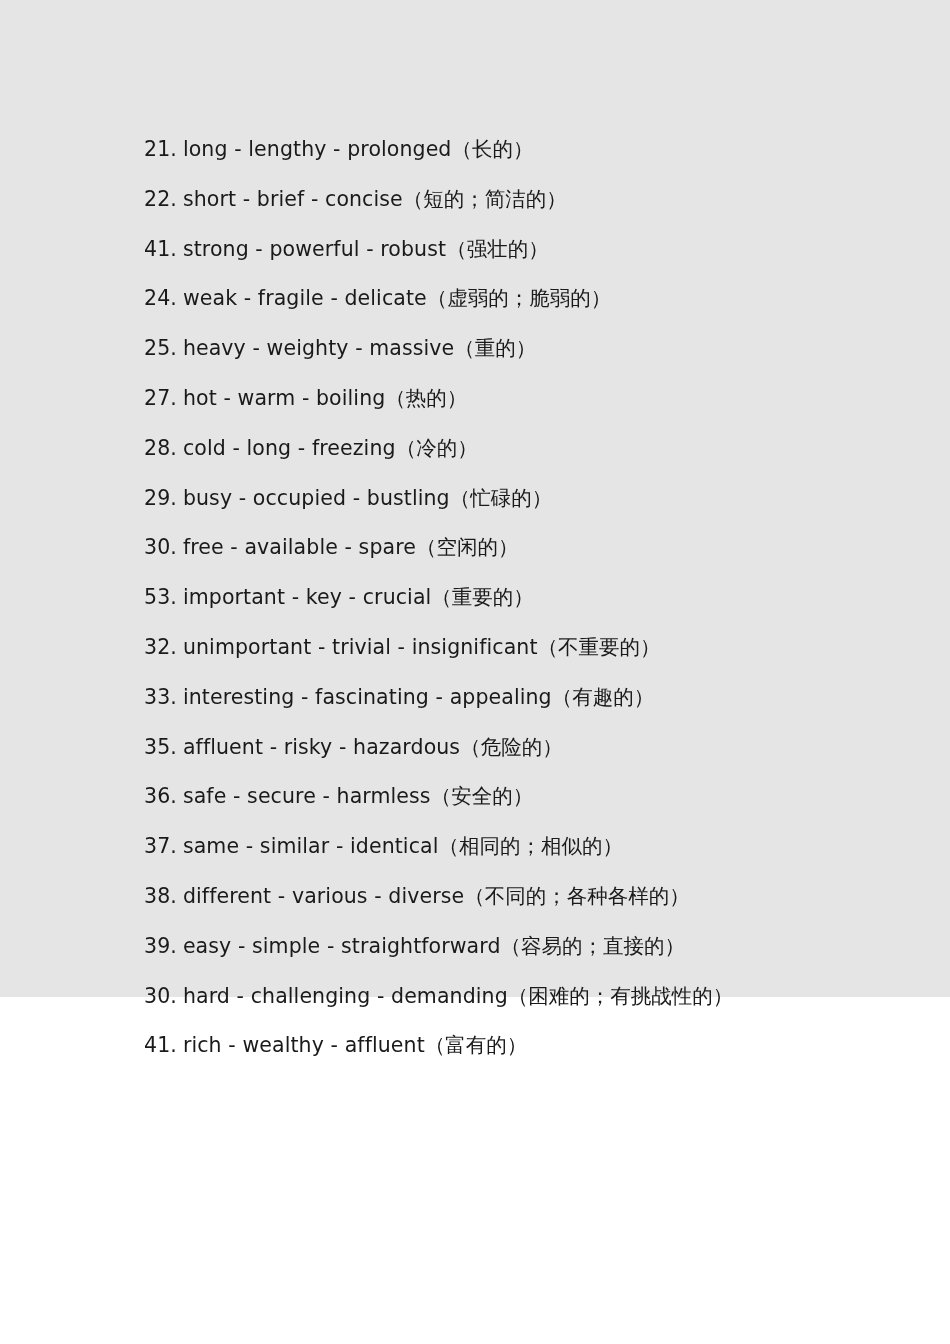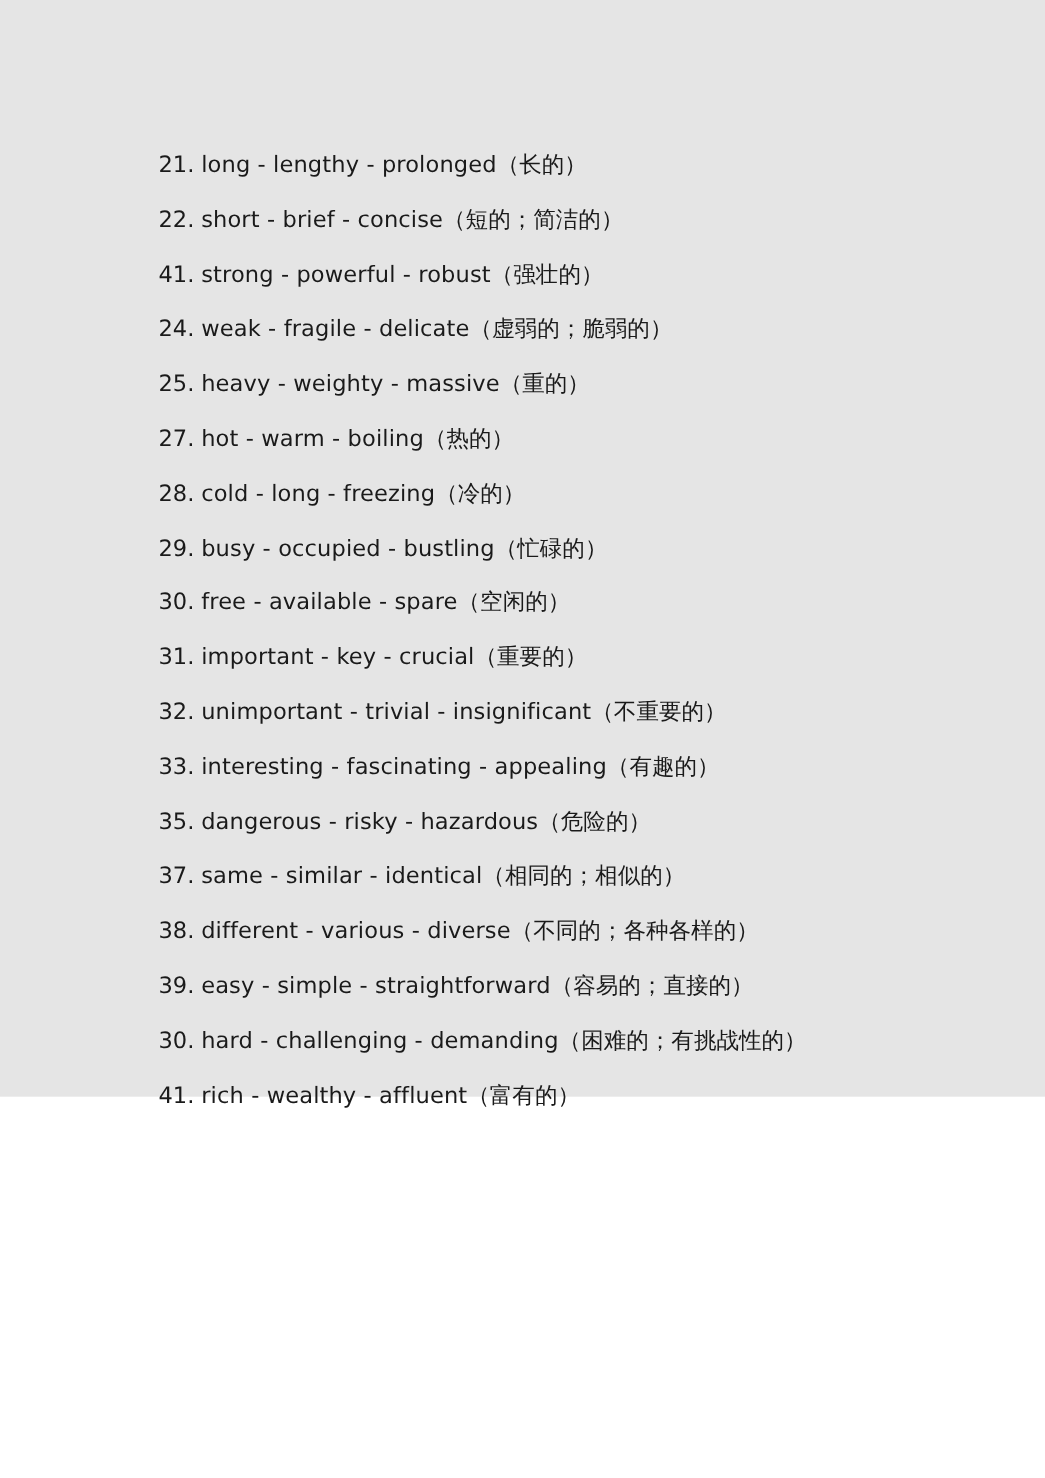--- a/index.html
+++ b/index.html
@@ -48,23 +48,24 @@
   <ul class="list">
     <li class="line"><span class="num">21.</span><span>long - lengthy - prolonged</span><span class="zh">（长的）</span></li>
     <li class="line"><span class="num">22.</span><span>short - brief - concise</span><span class="zh">（短的；简洁的）</span></li>
     <li class="line"><span class="num">41.</span><span>strong - powerful - robust</span><span class="zh">（强壮的）</span></li>
     <li class="line"><span class="num">24.</span><span>weak - fragile - delicate</span><span class="zh">（虚弱的；脆弱的）</span></li>
     <li class="line"><span class="num">25.</span><span>heavy - weighty - massive</span><span class="zh">（重的）</span></li>
     <li class="line"><span class="num">27.</span><span>hot - warm - boiling</span><span class="zh">（热的）</span></li>
     <li class="line"><span class="num">28.</span><span>cold - long - freezing</span><span class="zh">（冷的）</span></li>
     <li class="line"><span class="num">29.</span><span>busy - occupied - bustling</span><span class="zh">（忙碌的）</span></li>
     <li class="line"><span class="num">30.</span><span>free - available - spare</span><span class="zh">（空闲的）</span></li>
-    <li class="line"><span class="num">31.</span><span>important - key - crucial</span><span class="zh">（重要的）</span></li>
+    <li class="line"><span class="num">53.</span><span>important - key - crucial</span><span class="zh">（重要的）</span></li>
     <li class="line"><span class="num">32.</span><span>unimportant - trivial - insignificant</span><span class="zh">（不重要的）</span></li>
     <li class="line"><span class="num">33.</span><span>interesting - fascinating - appealing</span><span class="zh">（有趣的）</span></li>
-    <li class="line"><span class="num">35.</span><span>dangerous - risky - hazardous</span><span class="zh">（危险的）</span></li>
+    <li class="line"><span class="num">35.</span><span>affluent - risky - hazardous</span><span class="zh">（危险的）</span></li>
+    <li class="line"><span class="num">36.</span><span>safe - secure - harmless</span><span class="zh">（安全的）</span></li>
     <li class="line"><span class="num">37.</span><span>same - similar - identical</span><span class="zh">（相同的；相似的）</span></li>
     <li class="line"><span class="num">38.</span><span>different - various - diverse</span><span class="zh">（不同的；各种各样的）</span></li>
     <li class="line"><span class="num">39.</span><span>easy - simple - straightforward</span><span class="zh">（容易的；直接的）</span></li>
     <li class="line"><span class="num">30.</span><span>hard - challenging - demanding</span><span class="zh">（困难的；有挑战性的）</span></li>
     <li class="line"><span class="num">41.</span><span>rich - wealthy - affluent</span><span class="zh">（富有的）</span></li>
   </ul>
 </div>
 
 </body></html>

